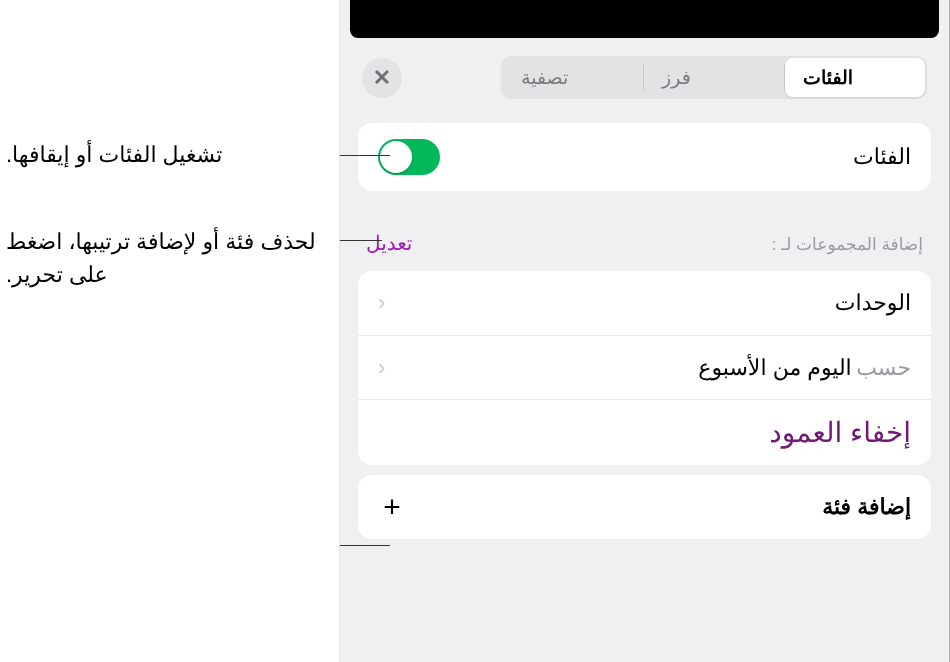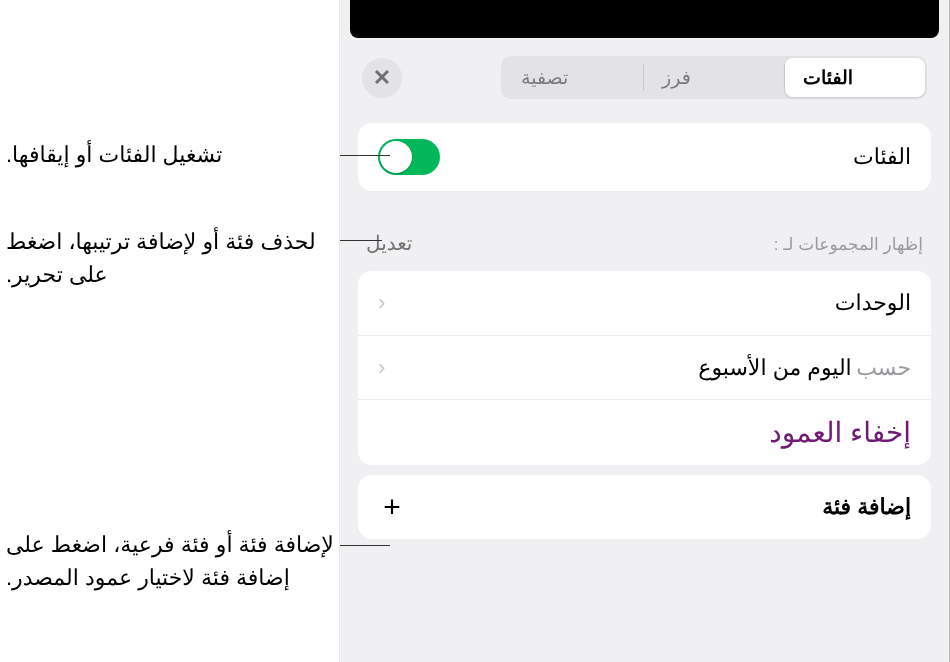--- a/index.html
+++ b/index.html
@@ -118,21 +118,21 @@
   }
 
   .section-header {
     display: flex;
     justify-content: space-between;
     align-items: flex-end;
     padding: 30px 26px 6px 26px;
     direction: rtl;
   }
   .section-header .right { font-size: 17px; color: #9a9a9f; }
-  .section-header .left { font-size: 20px; color: #737373; cursor: pointer; }
+  .section-header .left { font-size: 20px; color: #a21caf; cursor: pointer; }
 
   .list .row + .row { border-top: 1px solid #ececee; }
 
   .chevron {
     color: #c7c7cc;
     font-size: 22px;
   }
 
   .plus-icon {
     width: 28px;
@@ -189,21 +189,21 @@
   <div class="card">
     <div class="row">
       <span class="row-label">الفئات</span>
       <div class="toggle">
         <div class="knob"></div>
       </div>
     </div>
   </div>
 
   <div class="section-header">
-    <span class="right">إظهار المجموعات لـ :</span>
+    <span class="right">إضافة المجموعات لـ :</span>
     <span class="left">تعديل</span>
   </div>
 
   <div class="card list">
     <div class="row">
       <span class="row-label">الوحدات</span>
       <span class="chevron">‹</span>
     </div>
     <div class="row">
       <span>
@@ -226,14 +226,13 @@
 </div>
 
 <div class="callouts">
   <div class="lead l1"></div>
   <div class="callout c1">تشغيل الفئات أو إيقافها.</div>
 
   <div class="lead l2"></div>
   <div class="callout c2">لحذف فئة أو لإضافة ترتيبها، اضغط على تحرير.</div>
 
   <div class="lead l3"></div>
-  <div class="callout c3">لإضافة فئة أو فئة فرعية، اضغط على إضافة فئة لاختيار عمود المصدر.</div>
 </div>
 
 </body></html>

